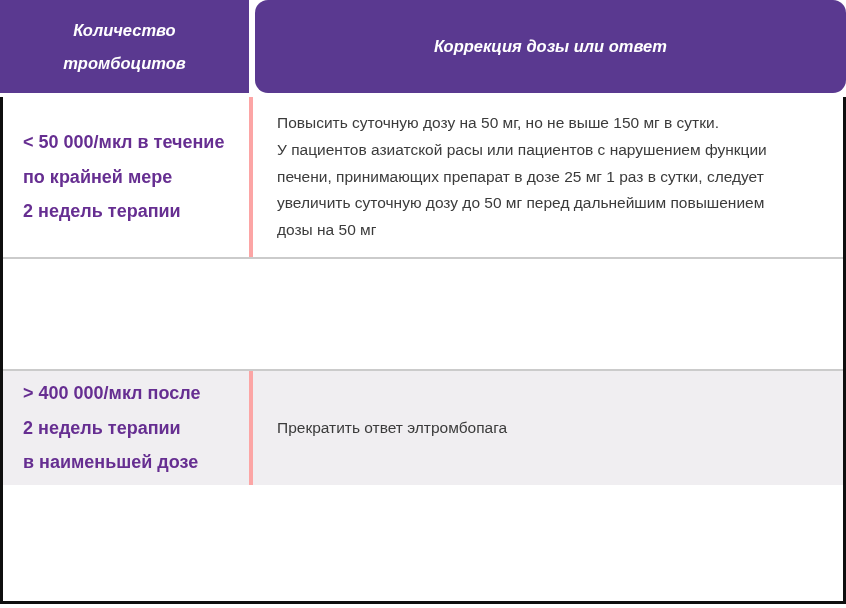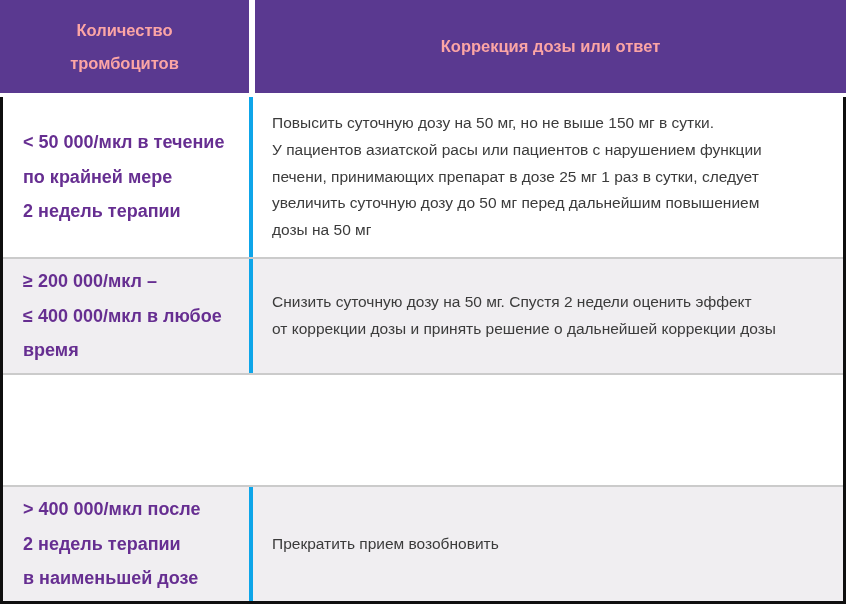--- a/index.html
+++ b/index.html
@@ -15,32 +15,33 @@
 
   
   .header {
     display: flex;
     gap: 6px;
     height: 93px;
     margin-bottom: 4px;
   }
   .hcell {
     background: #5a3990;
-    color: #fca5a5;
+    color: #ffffff;
     font-weight: bold;
     font-size: 16.5px;
     line-height: 1.95;
     display: flex;
     align-items: center;
     justify-content: center;
     text-align: center;
     white-space: pre-line;
+    font-style: italic;
   }
   .hcell.left  { width: 249px; }
-  .hcell.right { flex: 1; }
+  .hcell.right { flex: 1; border-radius: 13px; }
 
   
   .tbody {
     border: 3px solid #0f0f0f;
     border-top: none;
     height: 507px;
   }
   .row { display: flex; width: 100%; }
   .row.sep { border-top: 2px solid #cbcbcb; }
   .row.alt .cell { background: #f0eef1; }
@@ -50,30 +51,30 @@
   .r4 { height: 116px; }
 
   .cell {
     background: #ffffff;
     display: flex;
     align-items: center;
     white-space: pre-line;
   }
   .cell.cl {
     width: 250px;
-    border-right: 4px solid #0ea5e9;
+    border-right: 4px solid #fca5a5;
     padding: 8px 10px 8px 20px;
     color: #662e91;
     font-weight: bold;
     font-size: 18px;
     line-height: 1.92;
   }
   .cell.cr {
     flex: 1;
-    padding: 10px 14px 10px 19px;
+    padding: 10px 14px 10px 24px;
     color: #3b3b3b;
     font-size: 15.5px;
     line-height: 1.72;
   }
 </style>
 </head>
 <body>
 
 <div class="wrap">
 
@@ -89,32 +90,25 @@
       <div class="cell cl">&lt; 50 000/мкл в течение
 по крайней мере
 2 недель терапии</div>
       <div class="cell cr">Повысить суточную дозу на 50 мг, но не выше 150 мг в сутки.
 У пациентов азиатской расы или пациентов с нарушением функции
 печени, принимающих препарат в дозе 25 мг 1 раз в сутки, следует
 увеличить суточную дозу до 50 мг перед дальнейшим повышением
 дозы на 50 мг</div>
     </div>
 
-    <div class="row r2 alt sep">
-      <div class="cell cl">≥ 200 000/мкл –
-≤ 400 000/мкл в любое
-время</div>
-      <div class="cell cr">Снизить суточную дозу на 50 мг. Спустя 2 недели оценить эффект
-от коррекции дозы и принять решение о дальнейшей коррекции дозы</div>
-    </div>
 
     <div class="row r3 sep">
     </div>
 
     <div class="row r4 alt sep">
       <div class="cell cl">&gt; 400 000/мкл после
 2 недель терапии
 в наименьшей дозе</div>
-      <div class="cell cr">Прекратить прием возобновить</div>
+      <div class="cell cr">Прекратить ответ элтромбопага</div>
     </div>
 
   </div>
 </div>
 
 </body></html>

